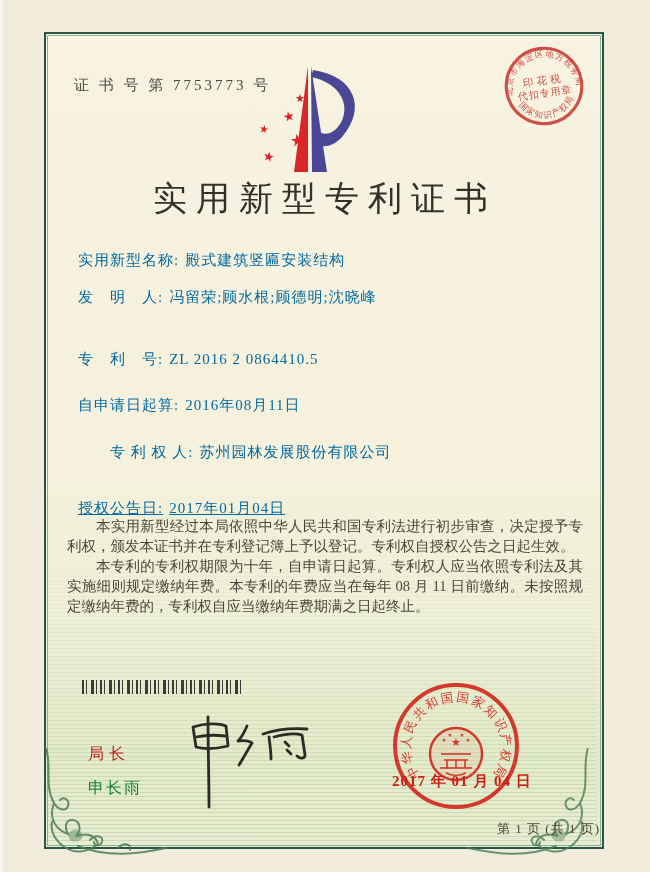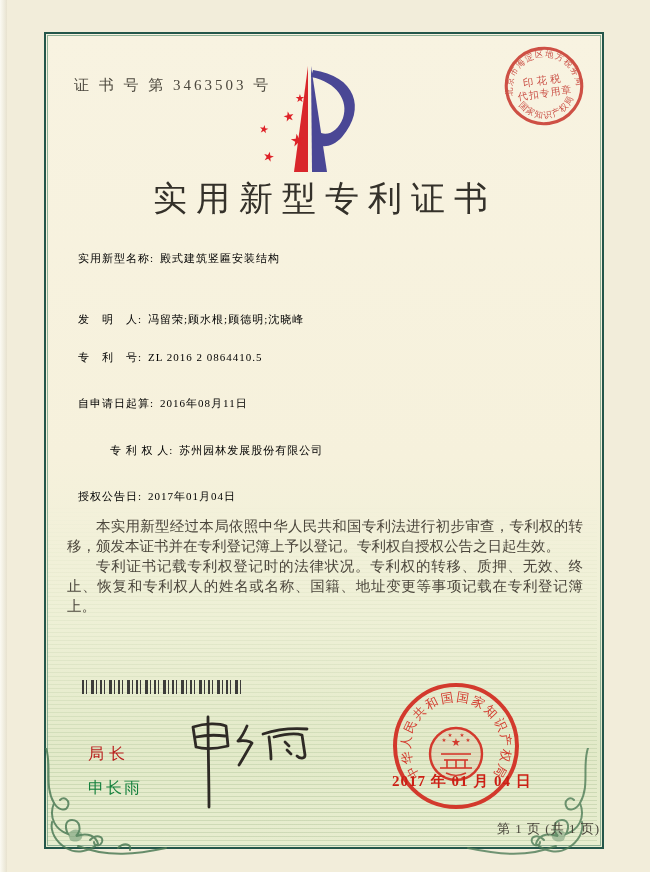--- a/index.html
+++ b/index.html
@@ -20,23 +20,23 @@
   .guilloche{position:absolute;left:47px;top:500px;width:550px;height:342px;
     background:repeating-linear-gradient(180deg,rgba(122,156,102,.28) 0 1px,rgba(0,0,0,0) 1px 4px);
     -webkit-mask-image:linear-gradient(180deg,transparent 0,rgba(0,0,0,.55) 55%,#000 85%);
     mask-image:linear-gradient(180deg,transparent 0,rgba(0,0,0,.55) 55%,#000 85%);
     opacity:.8;}
   .cert-number{position:absolute;left:74px;top:76px;font-size:15px;letter-spacing:3px;color:#4c483e;}
   .logo{position:absolute;left:245px;top:58px;width:150px;height:126px;}
   .logo-star{position:absolute;color:#de2228;line-height:1;font-family:"DejaVu Sans",sans-serif;}
   .title{position:absolute;left:0;top:176px;width:650px;text-align:center;
     font-size:34px;font-weight:normal;letter-spacing:9px;color:#34312a;}
-  .field-row{position:absolute;left:78px;font-size:11px;letter-spacing:1px;color:#000000;white-space:nowrap;}
+  .field-row{position:absolute;left:78px;font-size:15px;letter-spacing:1px;color:#0369a1;white-space:nowrap;}
   .field-row .lab{margin-right:6px;}
-  .f0{top:251px;} .f1{top:312px;text-align:right;} .f2{top:350px;text-align:center;} .f3{top:396px;} .f4{top:443px;margin-left:32px;} .f5{top:489px;}
+  .f0{top:251px;} .f1{top:288px;text-align:right;} .f2{top:350px;text-align:center;} .f3{top:396px;} .f4{top:443px;margin-left:32px;} .f5{top:499px;text-decoration:underline;}
   .body-text{position:absolute;left:67px;top:516px;width:516px;
     font-size:14.5px;line-height:20px;text-align:justify;color:#4b463c;}
   .body-text p{margin:0;text-indent:2em;}
   .barcode{position:absolute;left:82px;top:680px;width:162px;height:14px;
     background:repeating-linear-gradient(90deg,
       #3c3c3a 0 2px,transparent 2px 4px,
       #3c3c3a 4px 5px,transparent 5px 9px,
       #3c3c3a 9px 12px,transparent 12px 14px,
       #3c3c3a 14px 15px,transparent 15px 18px);}
   .director-title{position:absolute;left:88px;top:744px;font-size:16px;letter-spacing:5px;color:#b91c1c;}
@@ -78,21 +78,21 @@
 <svg class="ornament right" viewBox="0 0 130 115">
   <g stroke="#4e7c57" stroke-width="2" fill="none" stroke-linecap="round" opacity="0.8">
     <path d="M8,0 C14,18 6,38 16,55 C20,62 28,64 30,58 C32,52 26,48 22,52"></path>
     <path d="M16,55 C10,70 18,82 30,86 C26,78 28,72 34,72 C42,72 44,82 38,88 C50,84 58,88 60,96 C50,104 38,106 28,100 C18,94 12,84 14,74"></path>
     <path d="M40,98 C70,110 100,106 128,100"></path>
     <path d="M52,92 C58,86 66,88 64,94 C62,99 56,98 56,94"></path>
   </g>
   <path d="M30,86 C34,80 42,80 44,86 C46,92 38,96 32,92 Z" fill="#5a8a63" opacity="0.45"></path>
 </svg>
 
-<div class="cert-number">证 书 号 第 3463503 号</div>
+<div class="cert-number">证 书 号 第 7753773 号</div>
 
 <svg class="logo" viewBox="0 0 150 126">
   <polygon points="63,8 49,114 63,114" fill="#d9262b"></polygon>
   <polygon points="66,8 67,114 82,114" fill="#4a4795"></polygon>
   <path d="M68,12 C110,18 122,50 97,79 C87,90 74,91 69,83 L72,73 C82,80 93,73 98,60 C104,43 92,24 66,19 Z" fill="#4a4795"></path>
 </svg>
 <span class="logo-star" style="left:295px;top:93px;font-size:11px;">★</span>
 <span class="logo-star" style="left:283px;top:110px;font-size:13px;transform:rotate(-12deg);">★</span>
 <span class="logo-star" style="left:259px;top:124px;font-size:11px;transform:rotate(10deg);">★</span>
 <span class="logo-star" style="left:290px;top:132px;font-size:17px;transform:rotate(-8deg);">★</span>
@@ -113,22 +113,22 @@
   <span class="lab">自申请日起算:</span><span>2016年08月11日</span>
 </div>
 <div class="field-row f4">
   <span class="lab">专 利 权 人:</span><span>苏州园林发展股份有限公司</span>
 </div>
 <div class="field-row f5">
   <span class="lab">授权公告日:</span><span>2017年01月04日</span>
 </div>
 
 <div class="body-text">
-  <p>本实用新型经过本局依照中华人民共和国专利法进行初步审查，专利权的转移，颁发本证书并在专利登记簿上予以登记。专利权自授权公告之日起生效。</p>
-  <p>专利证书记载专利权登记时的法律状况。专利权的转移、质押、无效、终止、恢复和专利权人的姓名或名称、国籍、地址变更等事项记载在专利登记簿上。</p>
+  <p>本实用新型经过本局依照中华人民共和国专利法进行初步审查，决定授予专利权，颁发本证书并在专利登记簿上予以登记。专利权自授权公告之日起生效。</p>
+  <p>本专利的专利权期限为十年，自申请日起算。专利权人应当依照专利法及其实施细则规定缴纳年费。本专利的年费应当在每年 08 月 11 日前缴纳。未按照规定缴纳年费的，专利权自应当缴纳年费期满之日起终止。</p>
 </div>
 
 <div class="barcode"></div>
 
 <div class="director-title">局长</div>
 <div class="director-name">申长雨</div>
 
 <svg class="signature" viewBox="0 0 220 110">
   <g stroke="#2e2a25" stroke-width="2.8" fill="none" stroke-linecap="round" stroke-linejoin="round">
     <path d="M30,17 C42,13 56,13 63,16 L65,36 C52,39 40,39 33,37 Z"></path>

